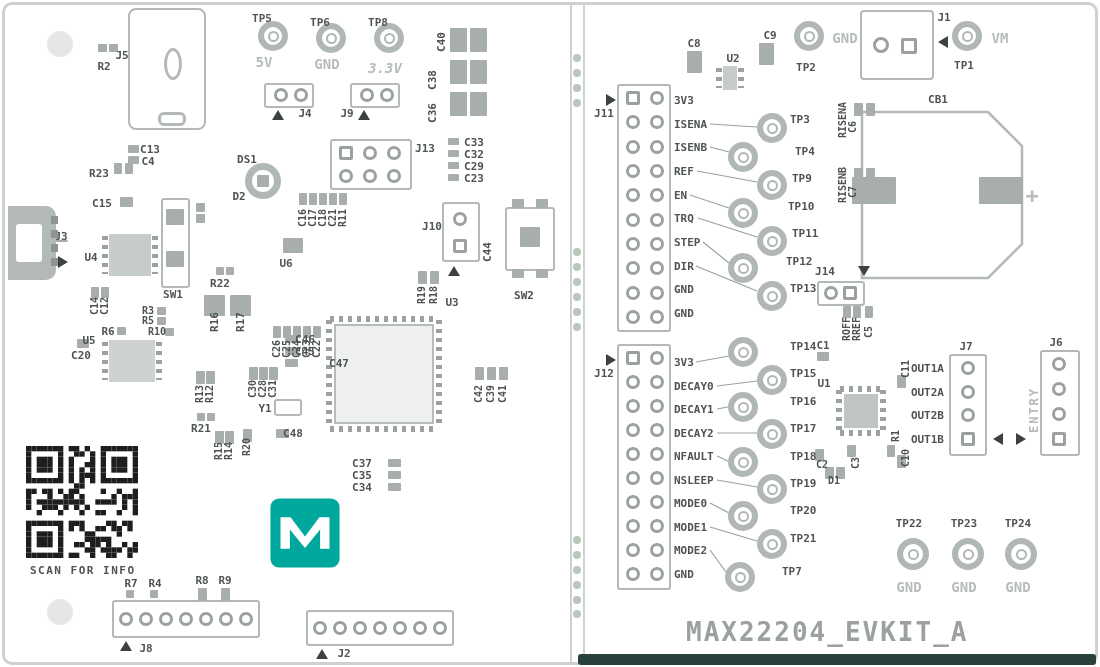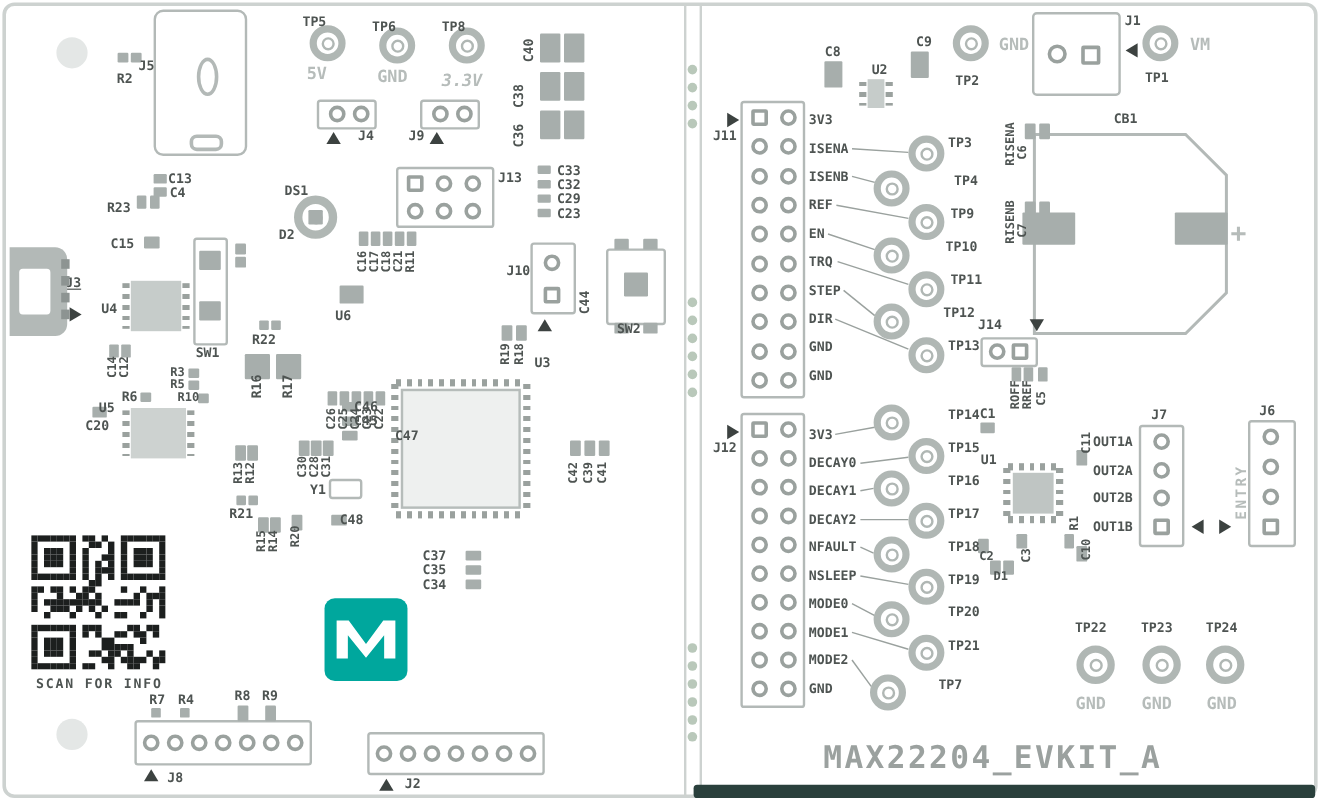--- a/index.html
+++ b/index.html
@@ -413,21 +413,21 @@
       <div class="lb" style="left: 247px; top: 159px; position: absolute;">DS1</div>
       <div class="lb" style="left: 102px; top: 203px; position: absolute;">C15</div>
       <div class="lb" style="left: 203px; top: 196px; position: absolute; margin-left: 36px;">D2</div>
       <div class="lb v" style="left: 303px; top: 218px; position: absolute; font-size: 10px;">C16</div>
       <div class="lb v" style="left: 313px; top: 218px; position: absolute; font-size: 10px;">C17</div>
       <div class="lb v" style="left: 323px; top: 218px; position: absolute; font-size: 10px;">C18</div>
       <div class="lb v" style="left: 333px; top: 218px; position: absolute; font-size: 10px;">C21</div>
       <div class="lb v" style="left: 343px; top: 218px; position: absolute; font-size: 10px;">R11</div>
       <div class="lb" style="left: 432px; top: 226px; position: absolute; text-align: center;">J10</div>
       <div class="lb v" style="left: 487px; top: 252px; position: absolute;">C44</div>
-      <div class="lb" style="left: 524px; top: 274px; position: absolute;">SW2</div>
+      <div class="lb" style="left: 524px; top: 295px; position: absolute;">SW2</div>
       <div class="lb" style="left: 91px; top: 257px; position: absolute;">U4</div>
       <div class="lb" style="left: 173px; top: 294px; position: absolute;">SW1</div>
       <div class="lb" style="left: 286px; top: 263px; position: absolute;">U6</div>
       <div class="lb" style="left: 220px; top: 283px; position: absolute;">R22</div>
       <div class="lb v" style="left: 214px; top: 322px; position: absolute;">R16</div>
       <div class="lb v" style="left: 240px; top: 322px; position: absolute;">R17</div>
       <div class="lb" style="left: 61px; top: 236px; position: absolute; text-decoration: underline;">J3</div>
       <div class="lb v" style="left: 95px; top: 306px; position: absolute; font-size: 10px;">C14</div>
       <div class="lb v" style="left: 105px; top: 306px; position: absolute; font-size: 10px;">C12</div>
       <div class="lb" style="left: 148px; top: 311px; position: absolute; font-size: 10px;">R3</div>

